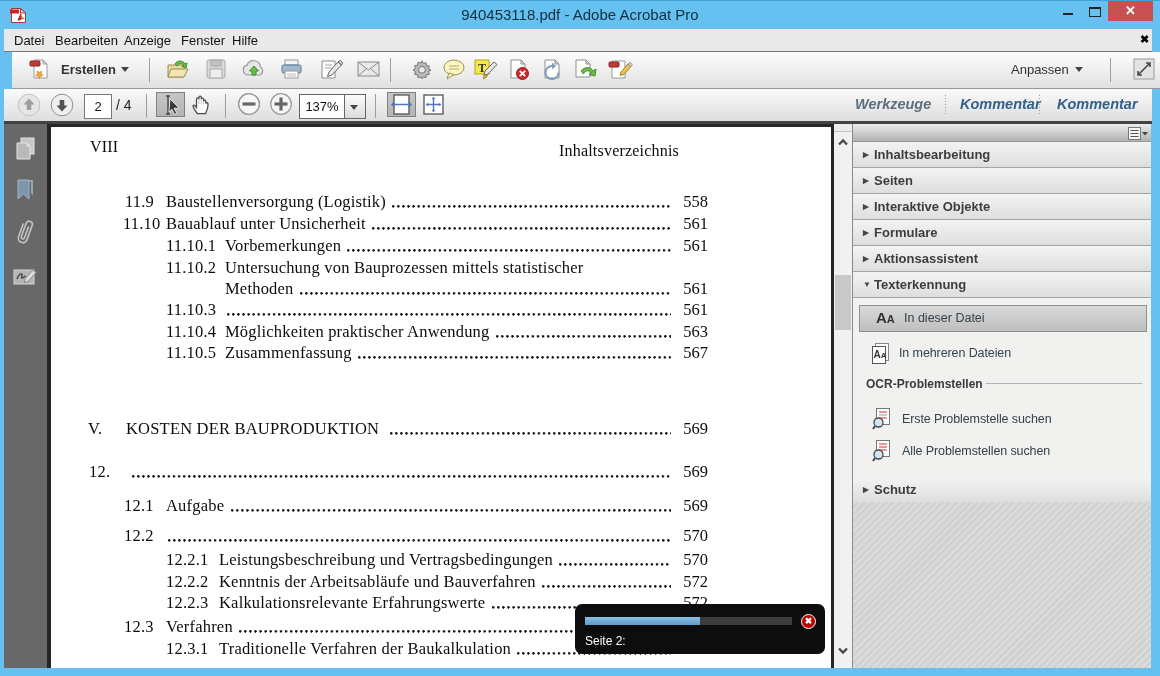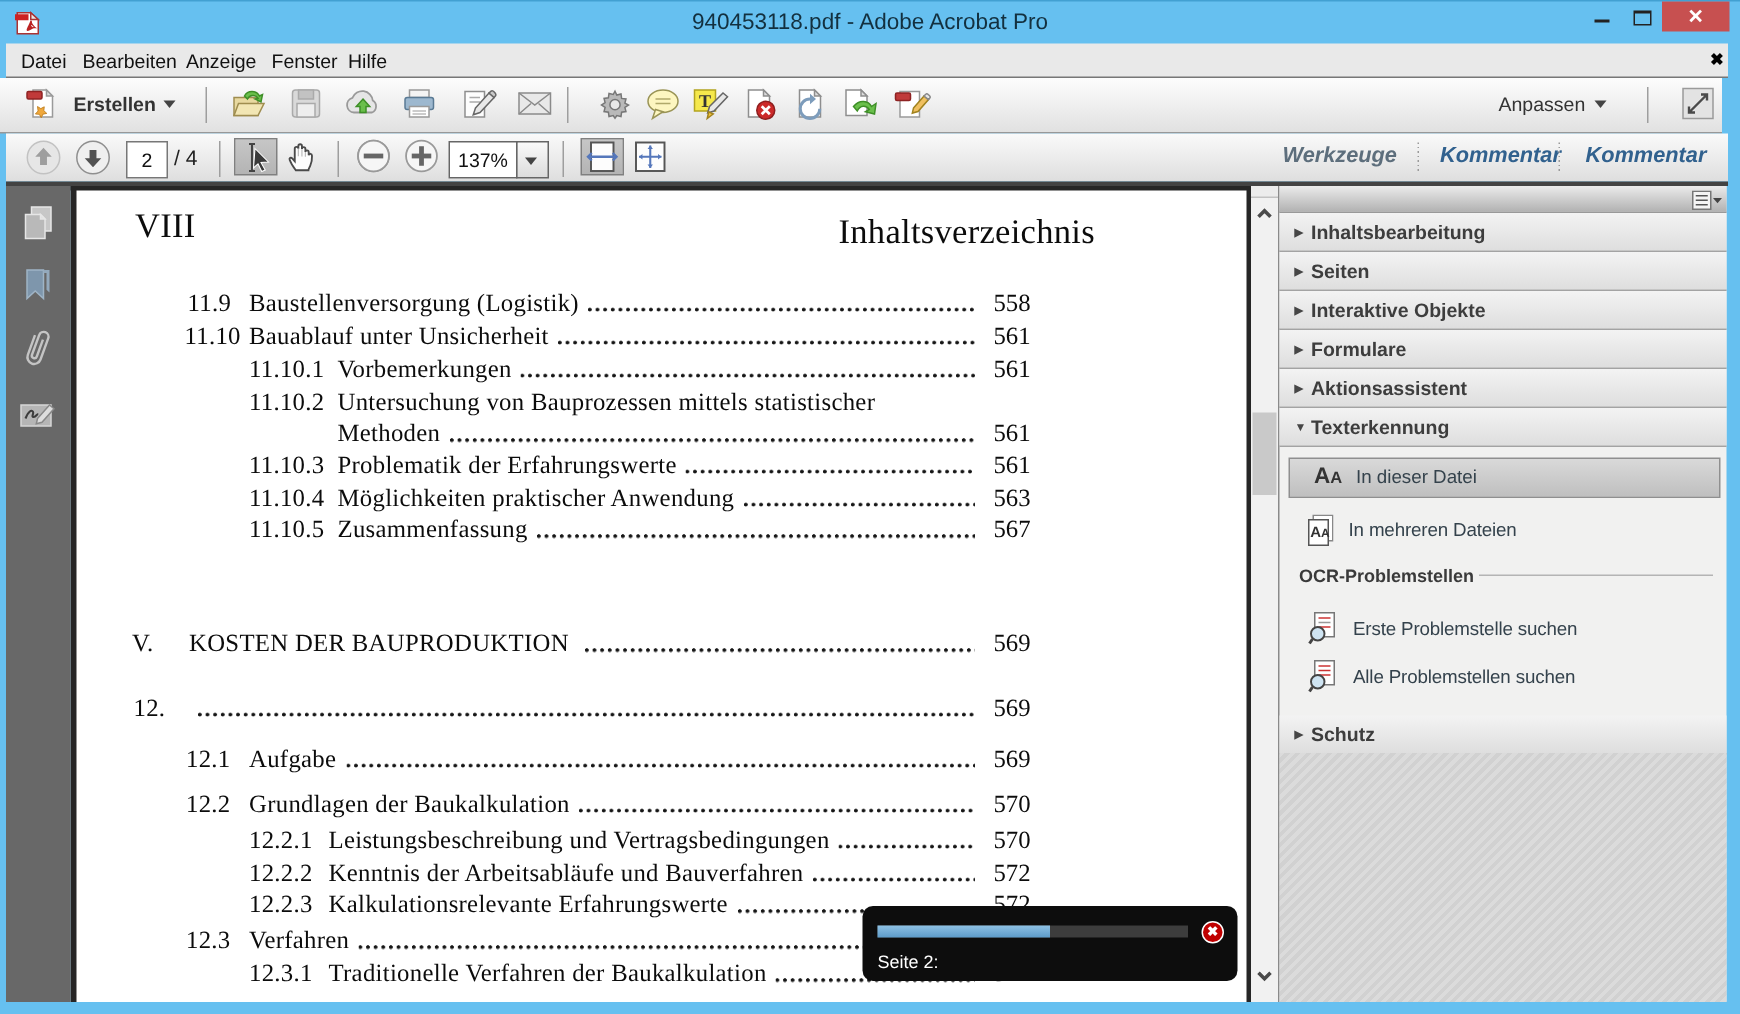--- a/index.html
+++ b/index.html
@@ -8,41 +8,41 @@
 #title{position:absolute;left:0;top:0;width:1160px;height:29px;background:#66C0F0;border-top:1px solid #42a0d2;box-sizing:border-box;}
 #title .txt{position:absolute;left:0;right:0;top:5px;text-align:center;font-size:15px;color:#13303f;}
 #mini{position:absolute;left:1063px;top:13px;width:10px;height:2px;background:#222;}
 #maxi{position:absolute;left:1089px;top:7px;width:10px;height:7px;border:1.5px solid #222;border-top-width:2px;}
 #close{position:absolute;left:1108px;top:1px;width:45px;height:20px;background:#C75050;color:#fff;text-align:center;font-size:13px;line-height:20px;font-weight:bold;}
 
 #menubar{position:absolute;left:4px;top:29px;width:1148px;height:23px;background:#e9e9e9;border-bottom:1px solid #777;box-sizing:border-box;font-size:13px;color:#111;}
 #menubar span{position:absolute;top:4px;}
 #menux{position:absolute;left:1136px;top:8px;font-size:11px;color:#000;font-weight:bold;}
 
-#tb1{position:absolute;left:0;top:52px;width:1148px;height:37px;background:linear-gradient(#fdfdfd,#e1e1e1);border-bottom:1px solid #989898;box-sizing:border-box;text-decoration:underline;}
+#tb1{position:absolute;left:12px;top:52px;width:1148px;height:37px;background:linear-gradient(#fdfdfd,#e1e1e1);border-bottom:1px solid #989898;box-sizing:border-box;text-decoration:underline;}
 #tb2{position:absolute;left:4px;top:89px;width:1148px;height:35px;background:linear-gradient(#fafafa,#dedede);border-bottom:3px solid #434343;box-sizing:border-box;}
 .vsep{position:absolute;top:6px;width:1px;height:24px;background:#9e9e9e;}
 .ic{position:absolute;top:6px;}
 .ic2{position:absolute;top:3px;}
 .tbt{position:absolute;top:10px;font-size:13px;font-weight:bold;color:#333;}
 .dar{position:absolute;width:0;height:0;border-left:4.5px solid transparent;border-right:4.5px solid transparent;border-top:5px solid #444;}
 #pgbox{position:absolute;left:80px;top:5px;width:28px;height:25px;background:#fff;border:1px solid #777;box-sizing:border-box;text-align:center;font-size:13px;line-height:23px;color:#111;}
 .press{position:absolute;top:3px;height:25px;background:linear-gradient(#c6c6c6,#b4b4b4);border:1px solid #808080;box-sizing:border-box;display:flex;align-items:center;justify-content:center;}
 #zoombox{position:absolute;left:295px;top:5px;width:46px;height:25px;background:#fff;border:1px solid #666;box-sizing:border-box;text-align:center;font-size:13px;line-height:23px;color:#111;}
 #zoomdd{position:absolute;left:340px;top:5px;width:22px;height:25px;background:linear-gradient(#fafafa,#dcdcdc);border:1px solid #666;box-sizing:border-box;}
 .ptab{position:absolute;top:7px;font-size:14.5px;font-weight:bold;color:#31618e;font-style:italic;}
 .dotsep{position:absolute;top:6px;width:1px;height:20px;background-image:repeating-linear-gradient(#9a9a9a 0 1px,transparent 1px 3px);}
 
 #sidebar{position:absolute;left:4px;top:124px;width:43px;height:544px;background:#686868;}
 #sidebar svg{position:absolute;left:9px;}
 
 #doc{position:absolute;left:47px;top:124px;width:787px;height:544px;background:#fff;border-left:4px solid #262626;border-top:3px solid #262626;border-right:3px solid #262626;box-sizing:border-box;font-family:"Liberation Serif",serif;font-size:16.5px;color:#0c0c0c;letter-spacing:0.2px;}
 
-.hl{position:absolute;font-size:23px;}
-.ln{position:absolute;display:flex;align-items:center;right:144px;white-space:nowrap;font-family:Liberation Serif, serif;}
+.hl{position:absolute;font-size:16px;}
+.ln{position:absolute;display:flex;align-items:center;right:123px;white-space:nowrap;font-family:Liberation Serif, serif;}
 .ln .n{display:inline-block;flex:none;}
 .ln .d{flex:1;align-self:flex-end;height:3px;margin:0 2px 4px 2px;background-image:radial-gradient(circle at 1.2px 1.4px,#161616 1.05px,transparent 1.45px);background-size:5.1px 3px;background-repeat:repeat-x;}
 .ln .p{flex:none;width:35px;text-align:right;letter-spacing:0;}
 
 #vscroll{position:absolute;left:834px;top:124px;width:18px;height:544px;background:#f1f1f1;}#vscroll::before{content:"";position:absolute;left:0;top:0;width:100%;height:7px;background:#ececec;border-bottom:1px solid #c2c2c2;}
 #vscroll .thumb{position:absolute;left:1px;top:151px;width:16px;height:55px;background:#c9c9c9;}
 
 #panel{position:absolute;left:852px;top:124px;width:299px;height:544px;background:#f1f1f0;border-left:1px solid #8a8a8a;box-sizing:border-box;}
 #phead{position:absolute;left:0;top:0;width:100%;height:18px;background:linear-gradient(#ebebeb,#b2b2b2);border-bottom:1px solid #999;box-sizing:border-box;}
 .acc{position:absolute;left:0;width:100%;height:26px;background:linear-gradient(#f3f3f3,#dedede);border-bottom:1px solid #a3a3a3;box-sizing:border-box;font-size:13px;font-weight:bold;color:#3d3d3d;line-height:25px;padding-left:21px;}
@@ -279,21 +279,20 @@
         <span class="n" style="width:59px">11.10.2</span>
         <span>Untersuchung von Bauprozessen mittels statistischer</span>
       </div>
 <div class="ln" style="left:174px;top:152px">
         <span>Methoden&nbsp;</span>
         <span class="d"></span>
         <span class="p">561</span>
       </div>
 <div class="ln" style="left:115px;top:173px">
         <span class="n" style="width:59px">11.10.3</span>
-        <span>Problematik der Erfahrungswerte&nbsp;</span>
         <span class="d"></span>
         <span class="p">561</span>
       </div>
 <div class="ln" style="left:115px;top:195px">
         <span class="n" style="width:59px">11.10.4</span>
         <span>Möglichkeiten praktischer Anwendung&nbsp;</span>
         <span class="d"></span>
         <span class="p">563</span>
       </div>
 <div class="ln" style="left:115px;top:216px">
@@ -314,21 +313,20 @@
         <span class="p">569</span>
       </div>
 <div class="ln" style="left:73px;top:369px">
         <span class="n" style="width:42px">12.1</span>
         <span>Aufgabe&nbsp;</span>
         <span class="d"></span>
         <span class="p">569</span>
       </div>
 <div class="ln" style="left:73px;top:399px">
         <span class="n" style="width:42px">12.2</span>
-        <span>Grundlagen der Baukalkulation&nbsp;</span>
         <span class="d"></span>
         <span class="p">570</span>
       </div>
 <div class="ln" style="left:115px;top:423px">
         <span class="n" style="width:53px">12.2.1</span>
         <span>Leistungsbeschreibung und Vertragsbedingungen&nbsp;</span>
         <span class="d"></span>
         <span class="p">570</span>
       </div>
 <div class="ln" style="left:115px;top:445px">

